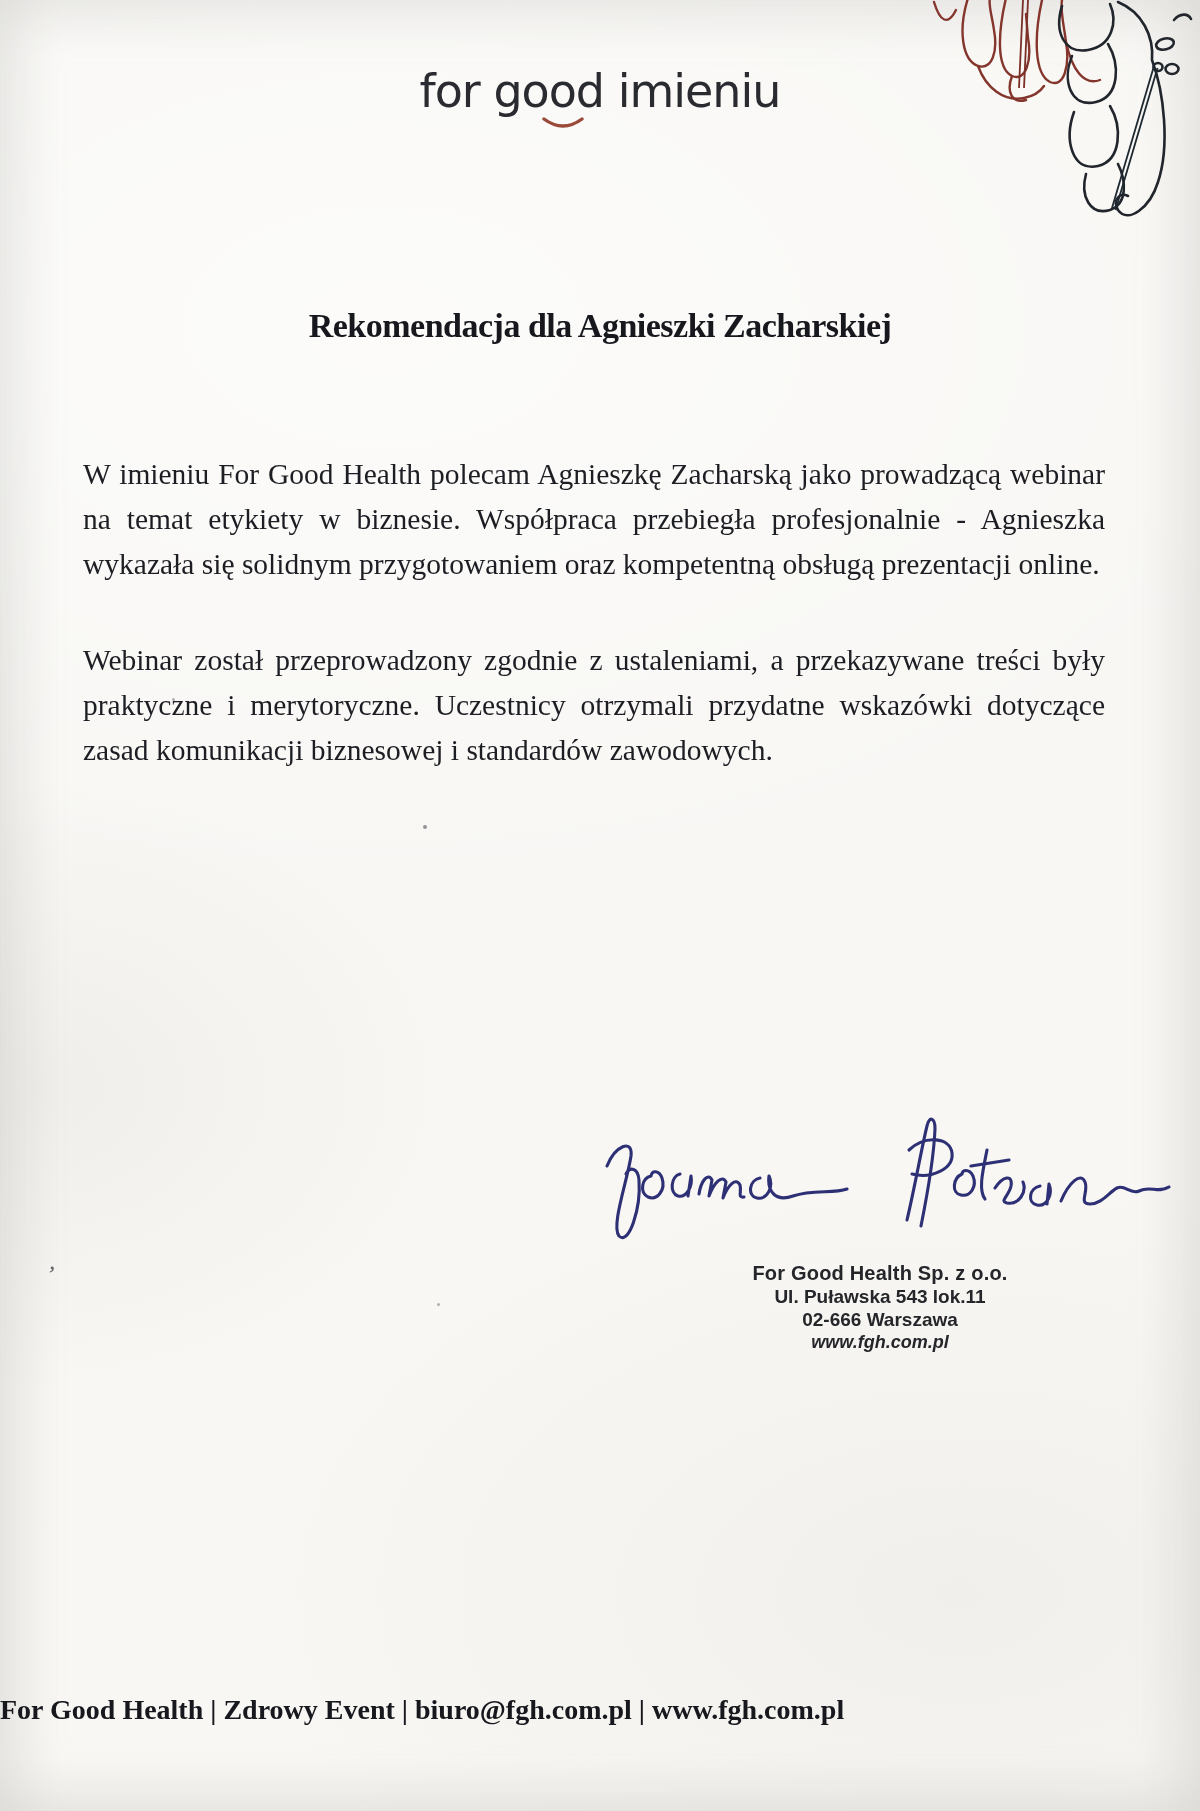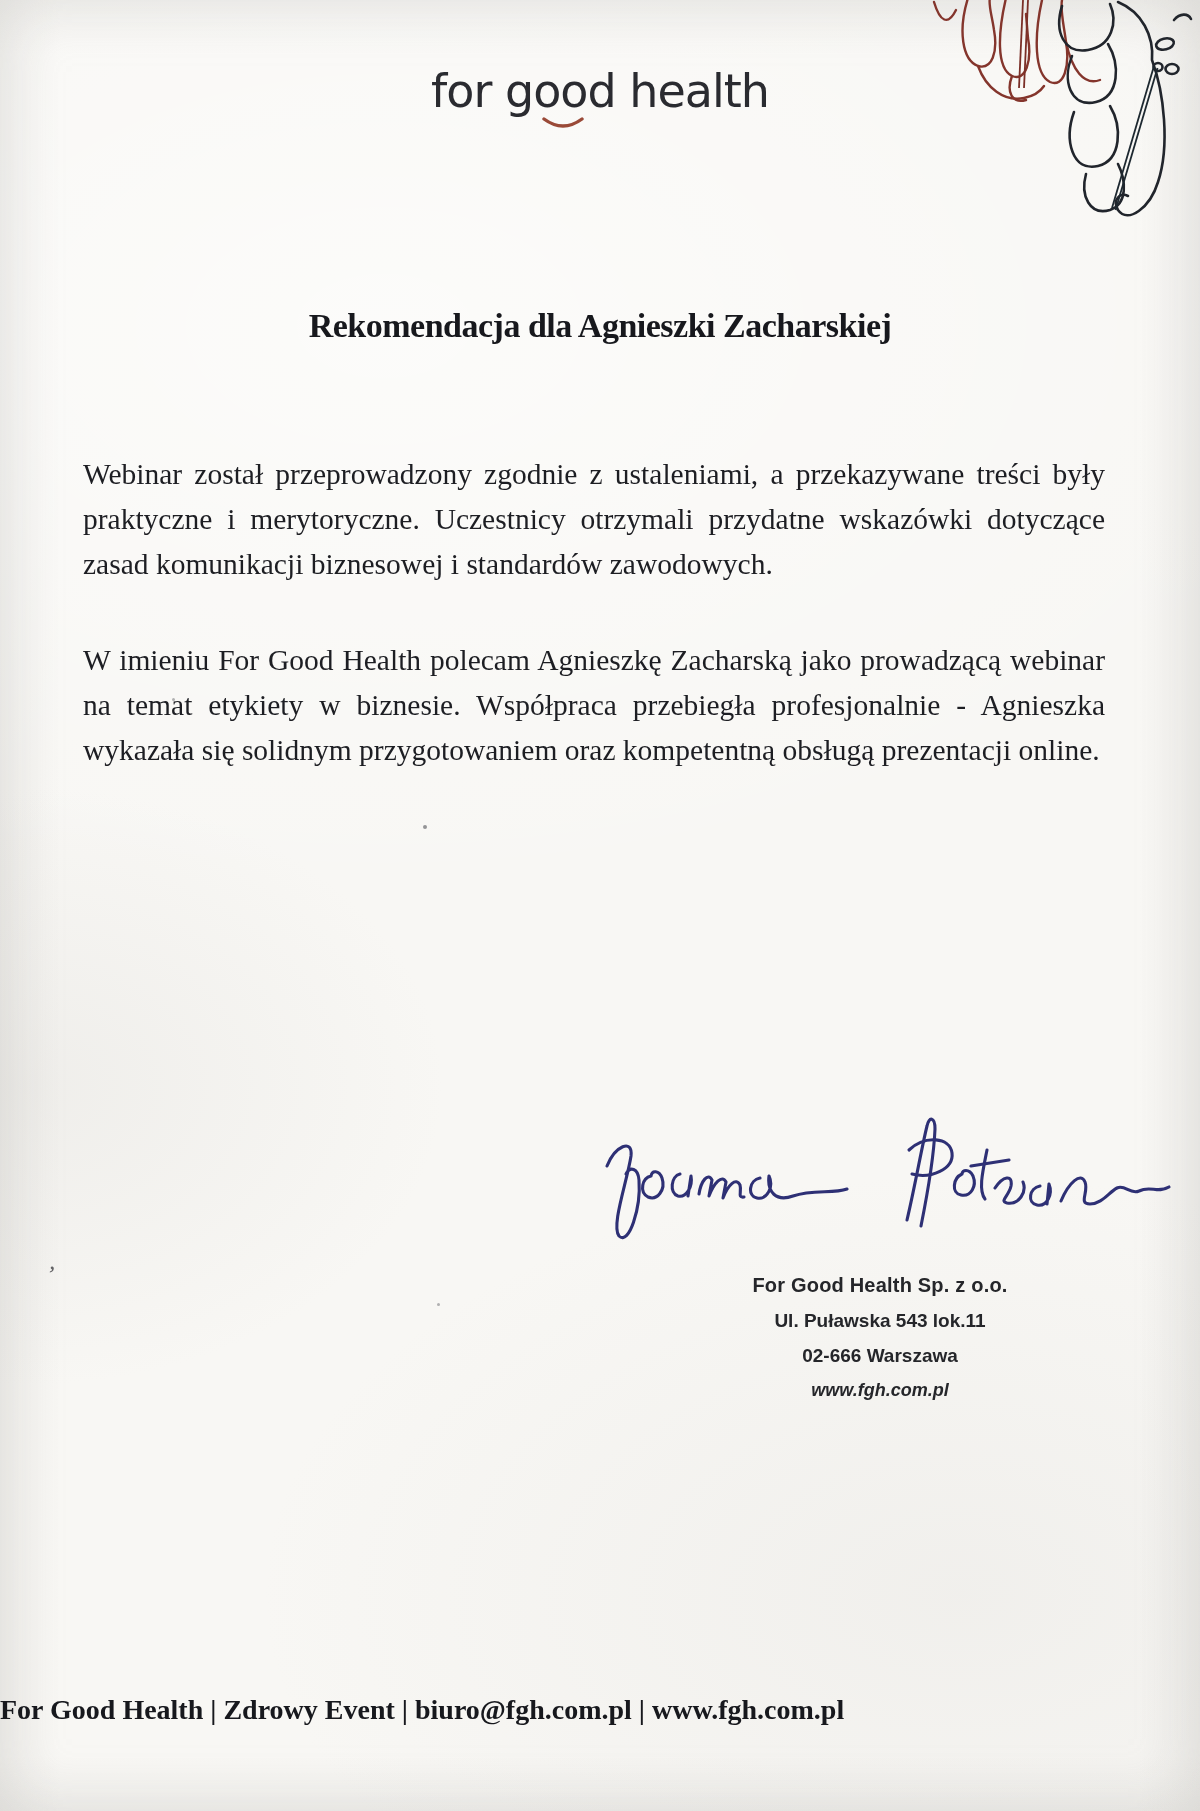--- a/index.html
+++ b/index.html
@@ -65,21 +65,21 @@
 
   
   .stamp {
     position: absolute;
     left: 645px; top: 1262px; width: 470px;
     text-align: center;
     font-family: "Liberation Sans", "DejaVu Sans", sans-serif;
     font-weight: 700;
     color: #25262a;
   }
-  .stamp .line { line-height: 23px; margin-top: 12px; }
+  .stamp .line { line-height: 23px; }
   .stamp .company { font-size: 20px; letter-spacing: 0.2px; }
   .stamp .addr { font-size: 19px; }
   .stamp .reg { font-size: 19px; }
   .stamp .site { font-size: 18px; font-style: italic; }
 
   
   .footer {
     position: absolute;
     top: 1694px; left: 0; width: 100%;
     text-align: left;
@@ -93,21 +93,21 @@
   .speck-comma { font-size: 24px; color: #4a4a4e; opacity: 0.85; transform: rotate(6deg); font-family: "Liberation Serif", serif; }
   .speck-dot { width: 4px; height: 4px; border-radius: 50%; background: #6a6a6e; opacity: 0.7; }
   .speck-dot-sm { width: 3px; height: 3px; border-radius: 50%; background: #808084; opacity: 0.6; }
 </style>
 </head>
 <body>
 
 <div class="page">
 
   <div class="logo-wrap">
-    <span class="logo-text">for good health</span>
+    <span class="logo-text">for good imieniu</span>
   </div>
   <svg class="logo-smile" width="44" height="16" viewBox="0 0 44 16">
     <path d="M3,3 Q22,17 41,3" fill="none" stroke="#9a4a38" stroke-width="3.4" stroke-linecap="round"></path>
   </svg>
 
   <svg class="leaf-graphic" width="280" height="240" viewBox="0 0 280 240">
     <g fill="none" stroke="#84352c" stroke-width="2.4" stroke-linecap="round">
       <path d="M12,6 C18,26 26,30 34,14"></path>
       <path d="M46,2 C36,34 40,64 56,70 C70,74 76,56 72,34 C70,20 66,8 68,2"></path>
       <path d="M84,2 C76,36 74,72 90,80 C104,86 110,64 106,42 L104,18"></path>
@@ -133,22 +133,22 @@
     </g>
     <g stroke="#1d2830" stroke-width="1.8">
       <path d="M232,70 L190,212"></path>
       <path d="M235.5,72 L193.5,214"></path>
     </g>
   </svg>
 
   <div class="title">Rekomendacja dla Agnieszki Zacharskiej</div>
 
   <div class="body-text">
+    <p>W imieniu For Good Health polecam Agnieszkę Zacharską jako prowadzącą webinar na temat etykiety w biznesie. Współpraca przebiegła profesjonalnie - Agnieszka wykazała się solidnym przygotowaniem oraz kompetentną obsługą prezentacji online.</p>
     <p>Webinar został przeprowadzony zgodnie z ustaleniami, a przekazywane treści były praktyczne i merytoryczne. Uczestnicy otrzymali przydatne wskazówki dotyczące zasad komunikacji biznesowej i standardów zawodowych.</p>
-    <p>W imieniu For Good Health polecam Agnieszkę Zacharską jako prowadzącą webinar na temat etykiety w biznesie. Współpraca przebiegła profesjonalnie - Agnieszka wykazała się solidnym przygotowaniem oraz kompetentną obsługą prezentacji online.</p>
   </div>
 
   <svg class="signature" width="610" height="160" viewBox="0 0 610 160">
     <g fill="none" stroke="#2e3075" stroke-width="3.1" stroke-linecap="round" stroke-linejoin="round">
 
       <path d="M22,58 C30,38 48,30 46,48 C42,74 26,118 34,128 C44,138 56,100 54,72 C53,60 45,58 41,66"></path>
       <path d="M66,68 C57,70 54,84 63,89 C72,93 81,82 77,70 C74,62 67,62 66,68"></path>
       <path d="M95,66 C86,68 84,85 93,88 C101,90 108,79 106,68 L103,88"></path>
       <path d="M114,86 C116,73 123,64 127,72 L124,88 C129,75 137,66 141,74 L138,90 C143,77 151,69 155,77 C157,84 152,90 159,89"></path>
       <path d="M175,70 C164,72 162,88 172,90 C182,92 189,79 184,68 C182,84 191,94 208,88 C228,81 248,86 262,81"></path>

